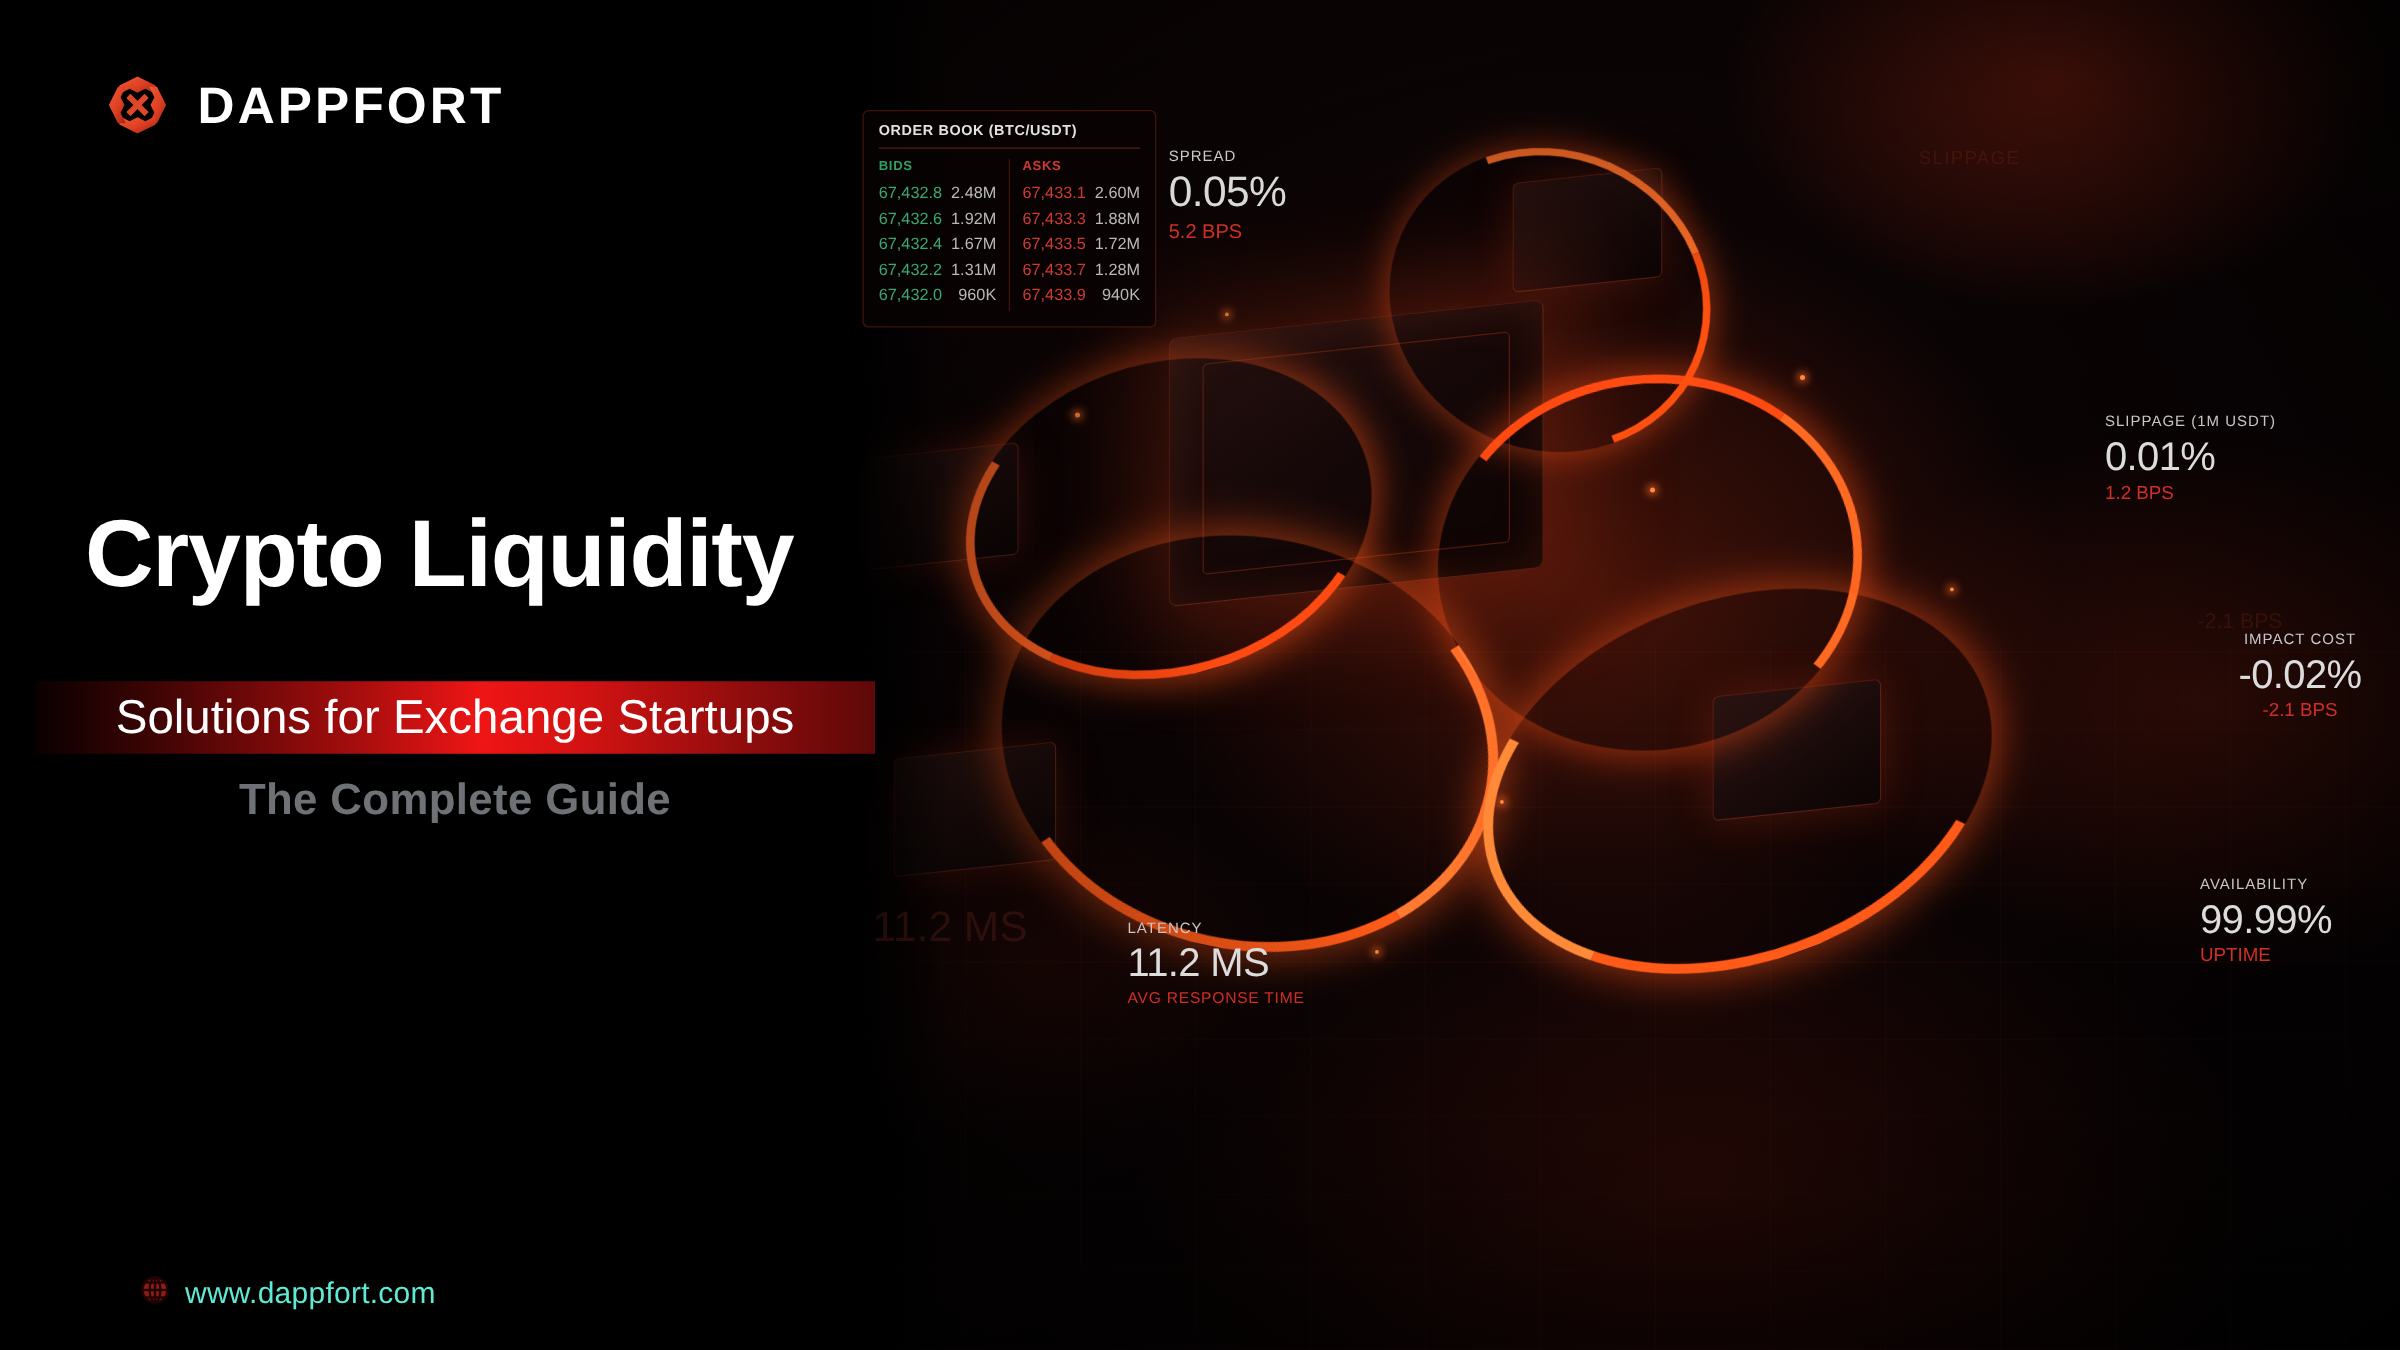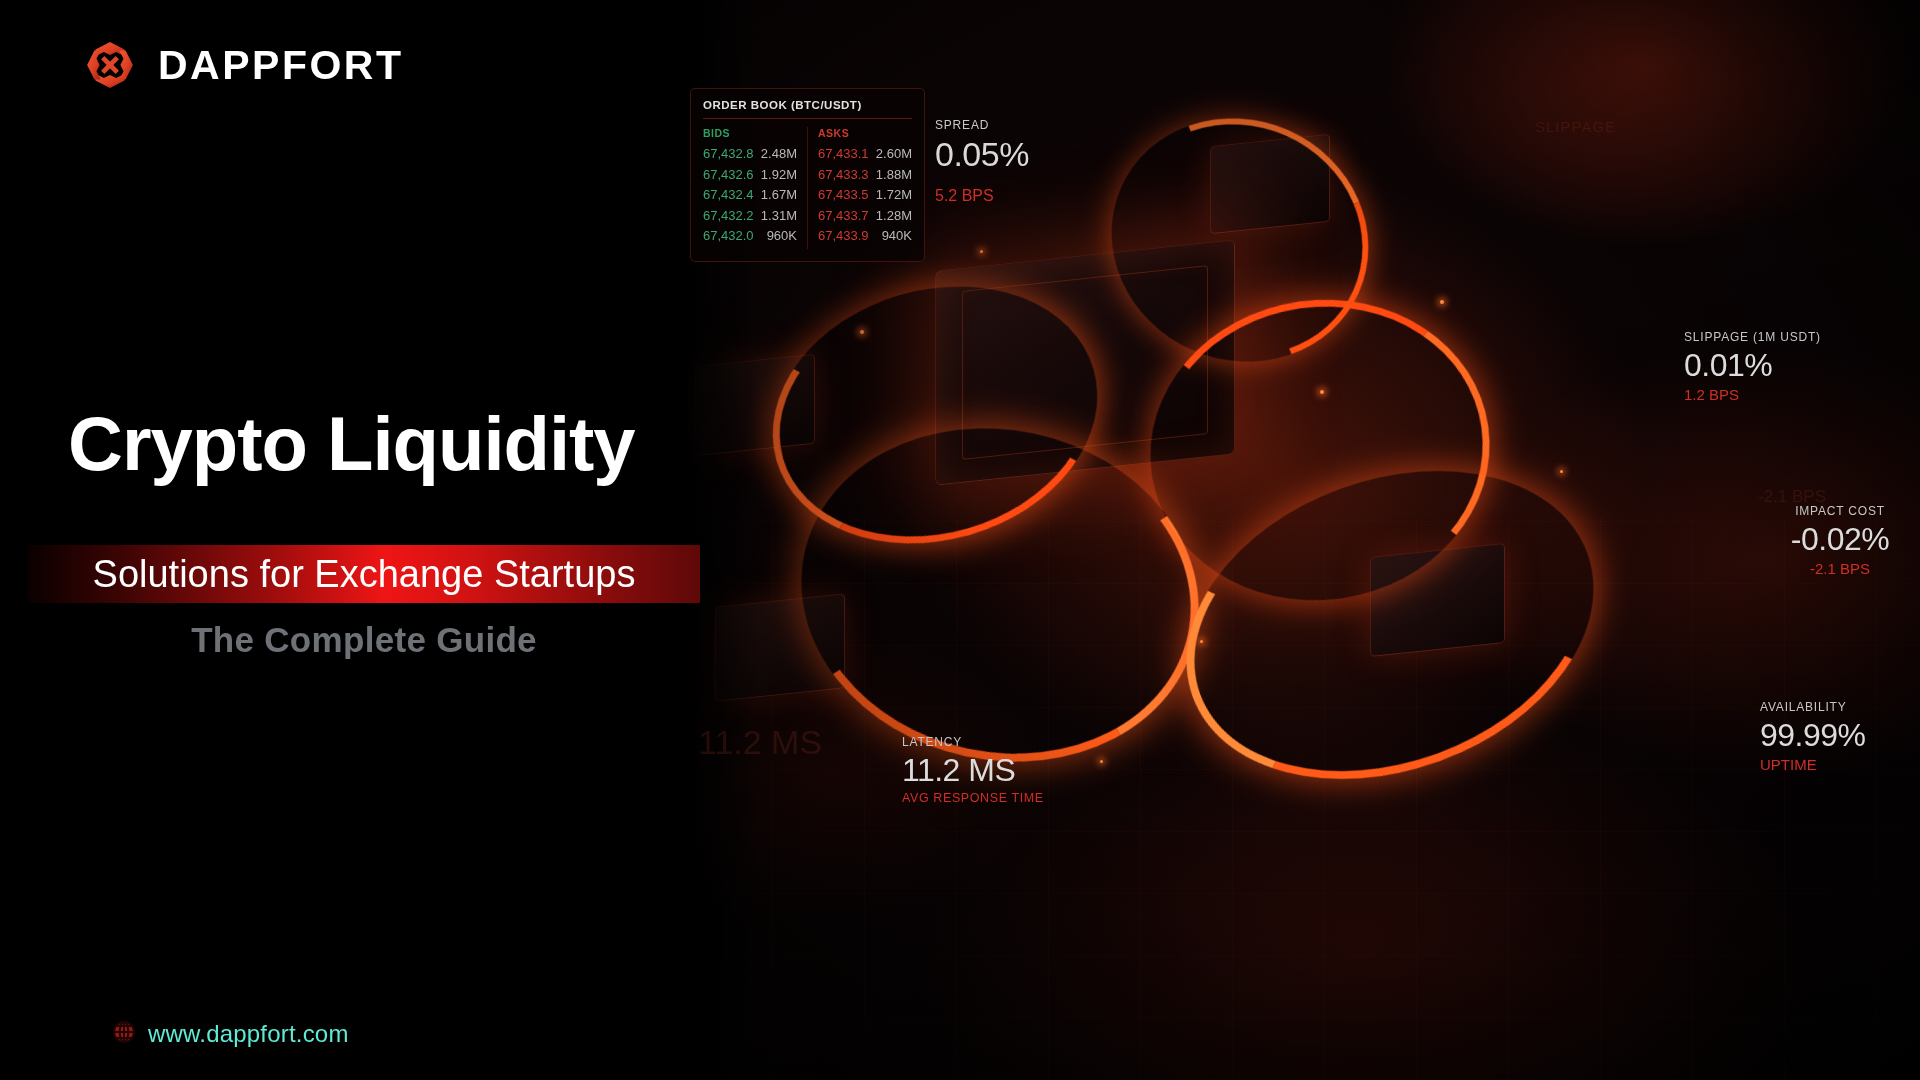--- a/index.html
+++ b/index.html
@@ -6,21 +6,21 @@
   html, body {
     width:1920px; height:1080px;
     background:#000; overflow:hidden;
     font-family:"Liberation Sans", sans-serif;
   }
   #stage { position:relative; width:1920px; height:1080px; background:#000; }
 
   
   .left-panel { position:absolute; left:0; top:0; width:700px; height:1080px; z-index:40; }
 
-  .brand { position:absolute; left:84px; top:39px; display:flex; align-items:center; gap:22px; }
+  .brand { position:absolute; left:84px; top:58px; display:flex; align-items:center; gap:22px; }
   .brand-mark { width:52px; height:52px; position:relative; }
   .brand-word { font-size:41px; font-weight:bold; letter-spacing:2.5px; color:#ffffff; line-height:1; }
 
   .headline {
     position:absolute; left:68px; top:405px; width:640px;
     font-size:76px; font-weight:bold; color:#ffffff;
     letter-spacing:-1px; line-height:1.02; white-space:nowrap;
   }
 
   .band {
@@ -112,21 +112,21 @@
   .ob-head.bids { color:#2f9e63; }
   .ob-head.asks { color:#cc3a32; }
   .ob-row { display:flex; justify-content:space-between; font-size:13px; margin-bottom:5.5px; }
   .ob-price.bid { color:#3aa870; }
   .ob-price.ask { color:#cf3b33; }
   .ob-size { color:#b9b9b9; }
 
   .spread { left:255px; top:118px; }
   .s-label { font-size:12px; color:#c9c9c9; letter-spacing:0.8px; font-weight:500; }
   .s-value { font-size:34px; color:#d9d9d9; font-weight:500; letter-spacing:-0.5px; margin-top:3px; }
-  .s-sub { font-size:16px; color:#cf2f26; font-weight:500; margin-top:13px; }
+  .s-sub { font-size:16px; color:#cf2f26; font-weight:500; margin-top:3px; }
 
   .depth { left:1060px; top:120px; width:175px; }
   .d-label { font-size:12.5px; color:#c7bbb8; letter-spacing:0.9px; font-weight:500; }
   .d-value { font-size:31px; color:#dddddd; font-weight:500; margin-top:3px; letter-spacing:-0.5px; }
   .d-sub { font-size:12.5px; color:#c08a72; letter-spacing:0.7px; font-weight:500; margin-top:3px; }
   .d-chart { display:flex; align-items:flex-end; gap:5px; height:50px; margin-top:10px; }
   .d-bar { width:12px; background:linear-gradient(to top,#8e2016,#cf3a22); opacity:.88; }
 
   .slip { left:1004px; top:330px; width:180px; }
   .impact { left:1080px; top:472px; width:160px; text-align:center;margin-top:32px; }

